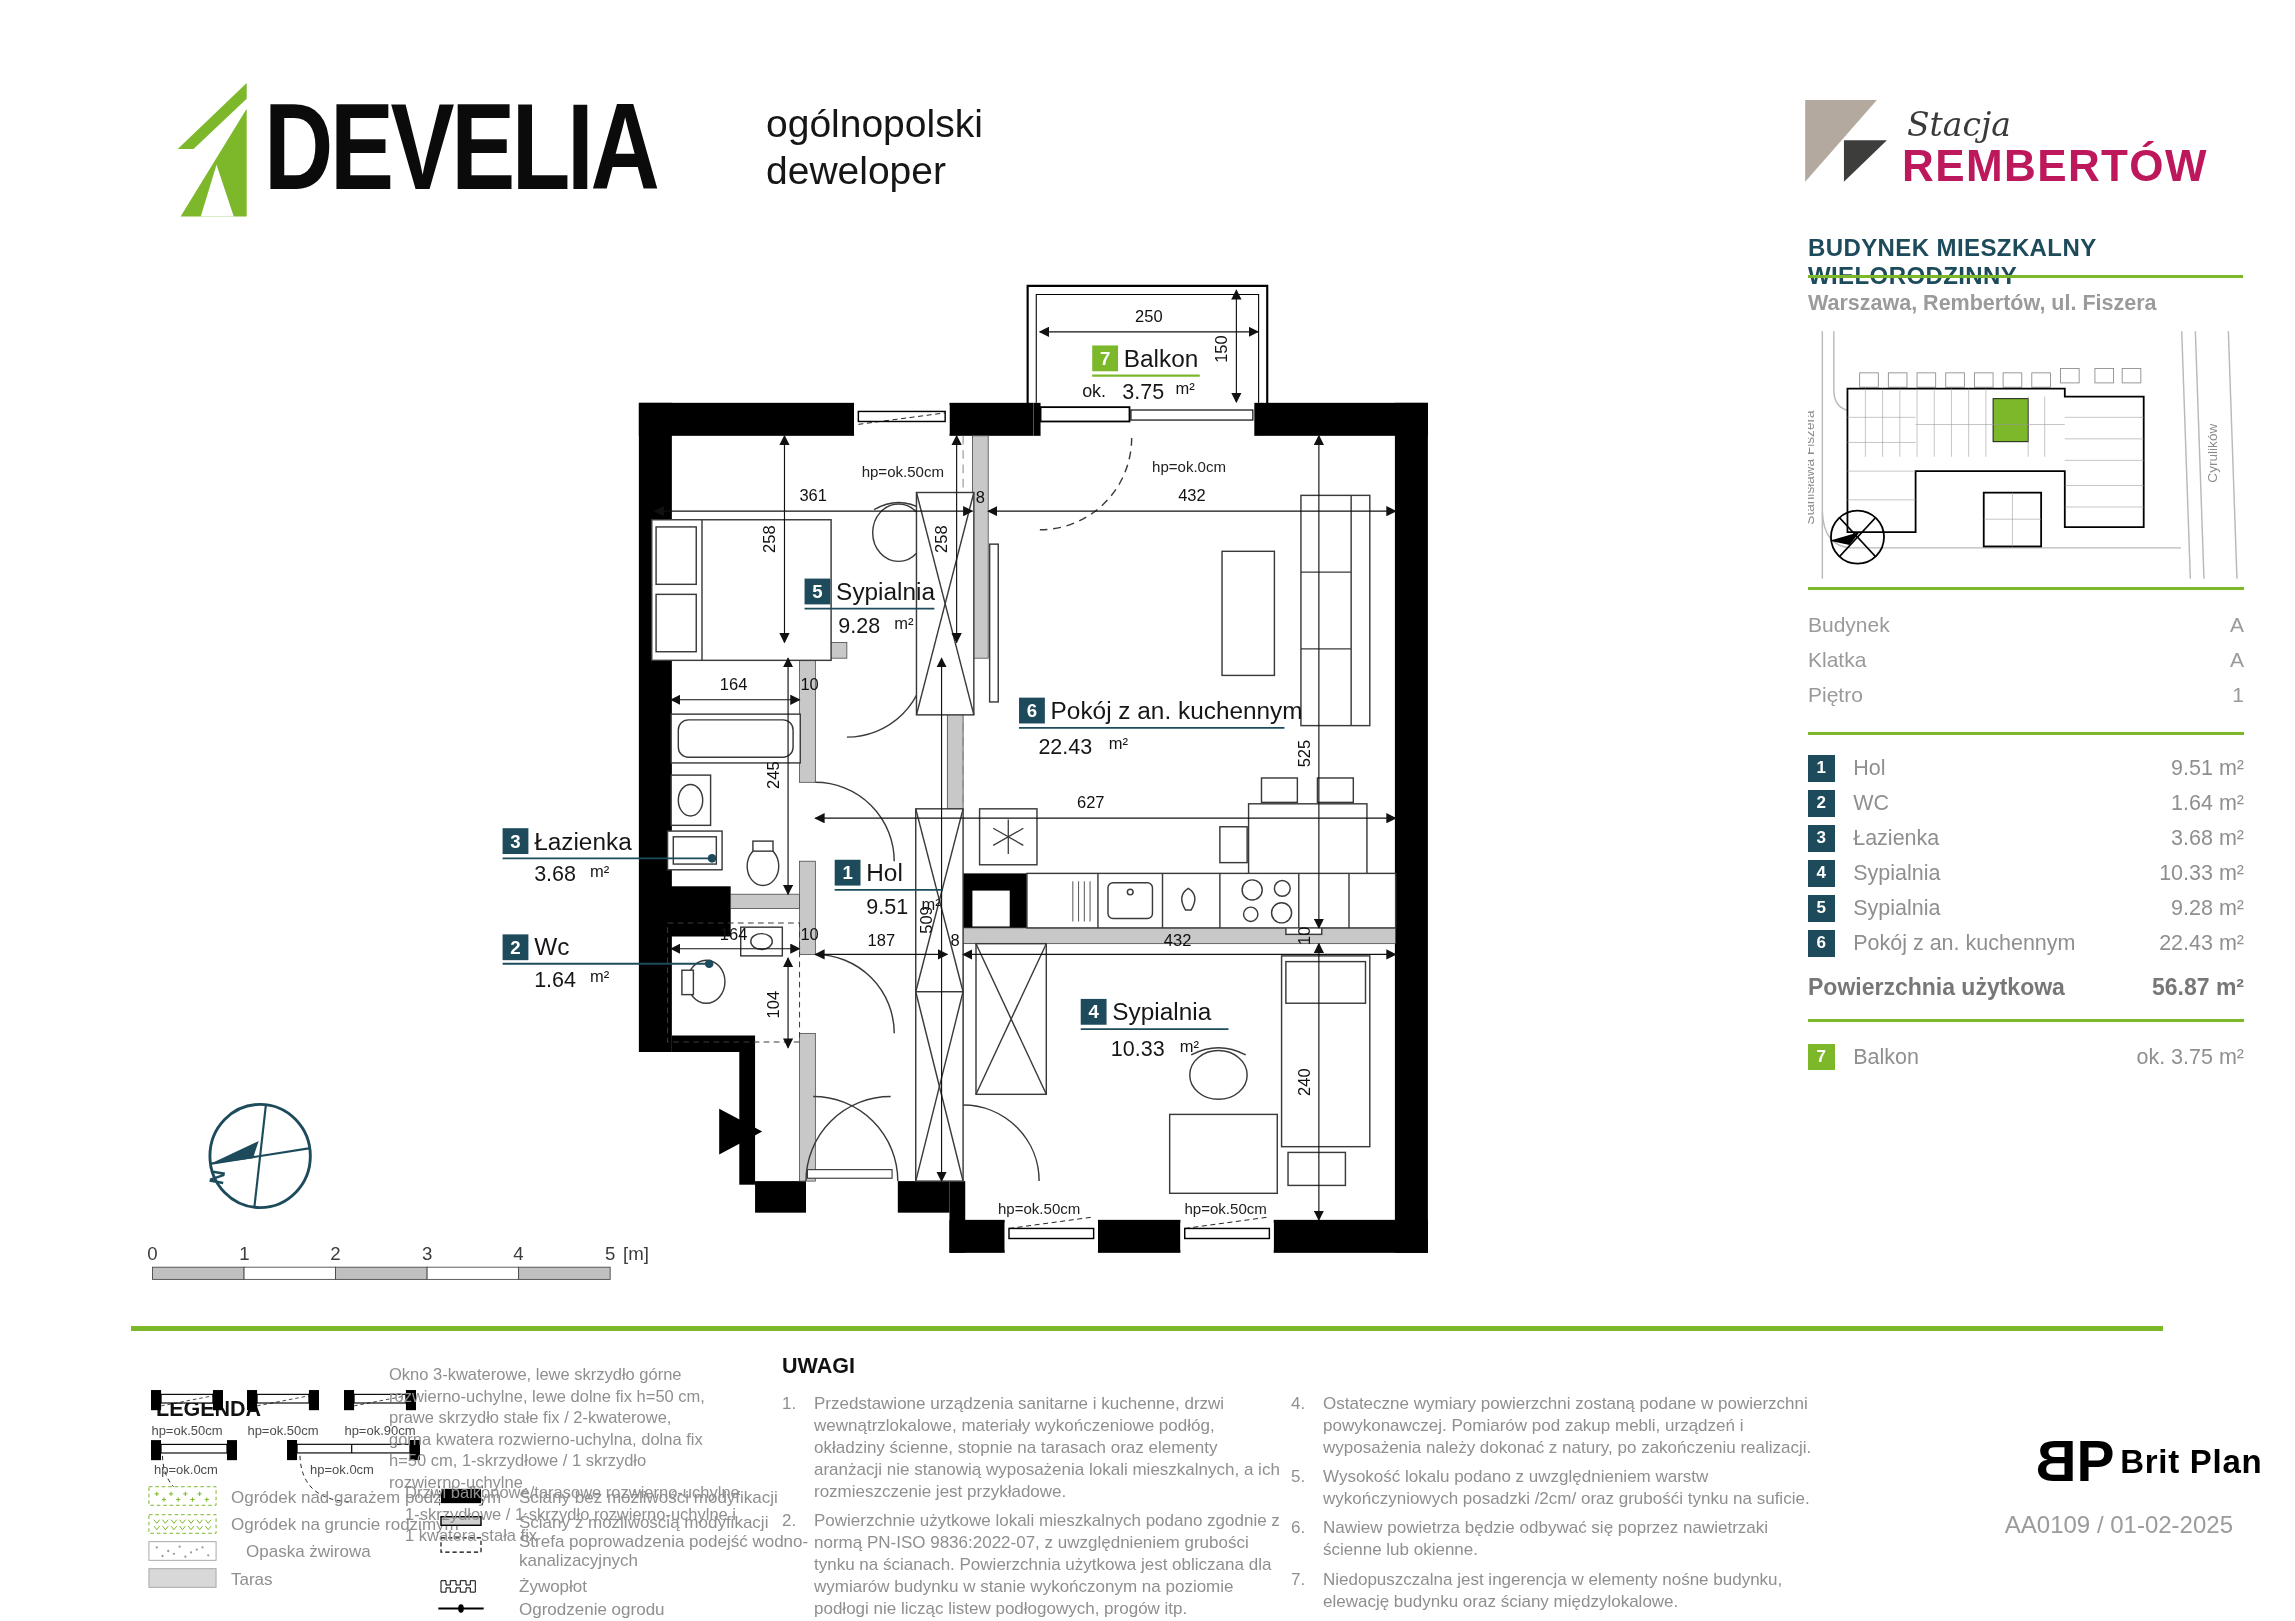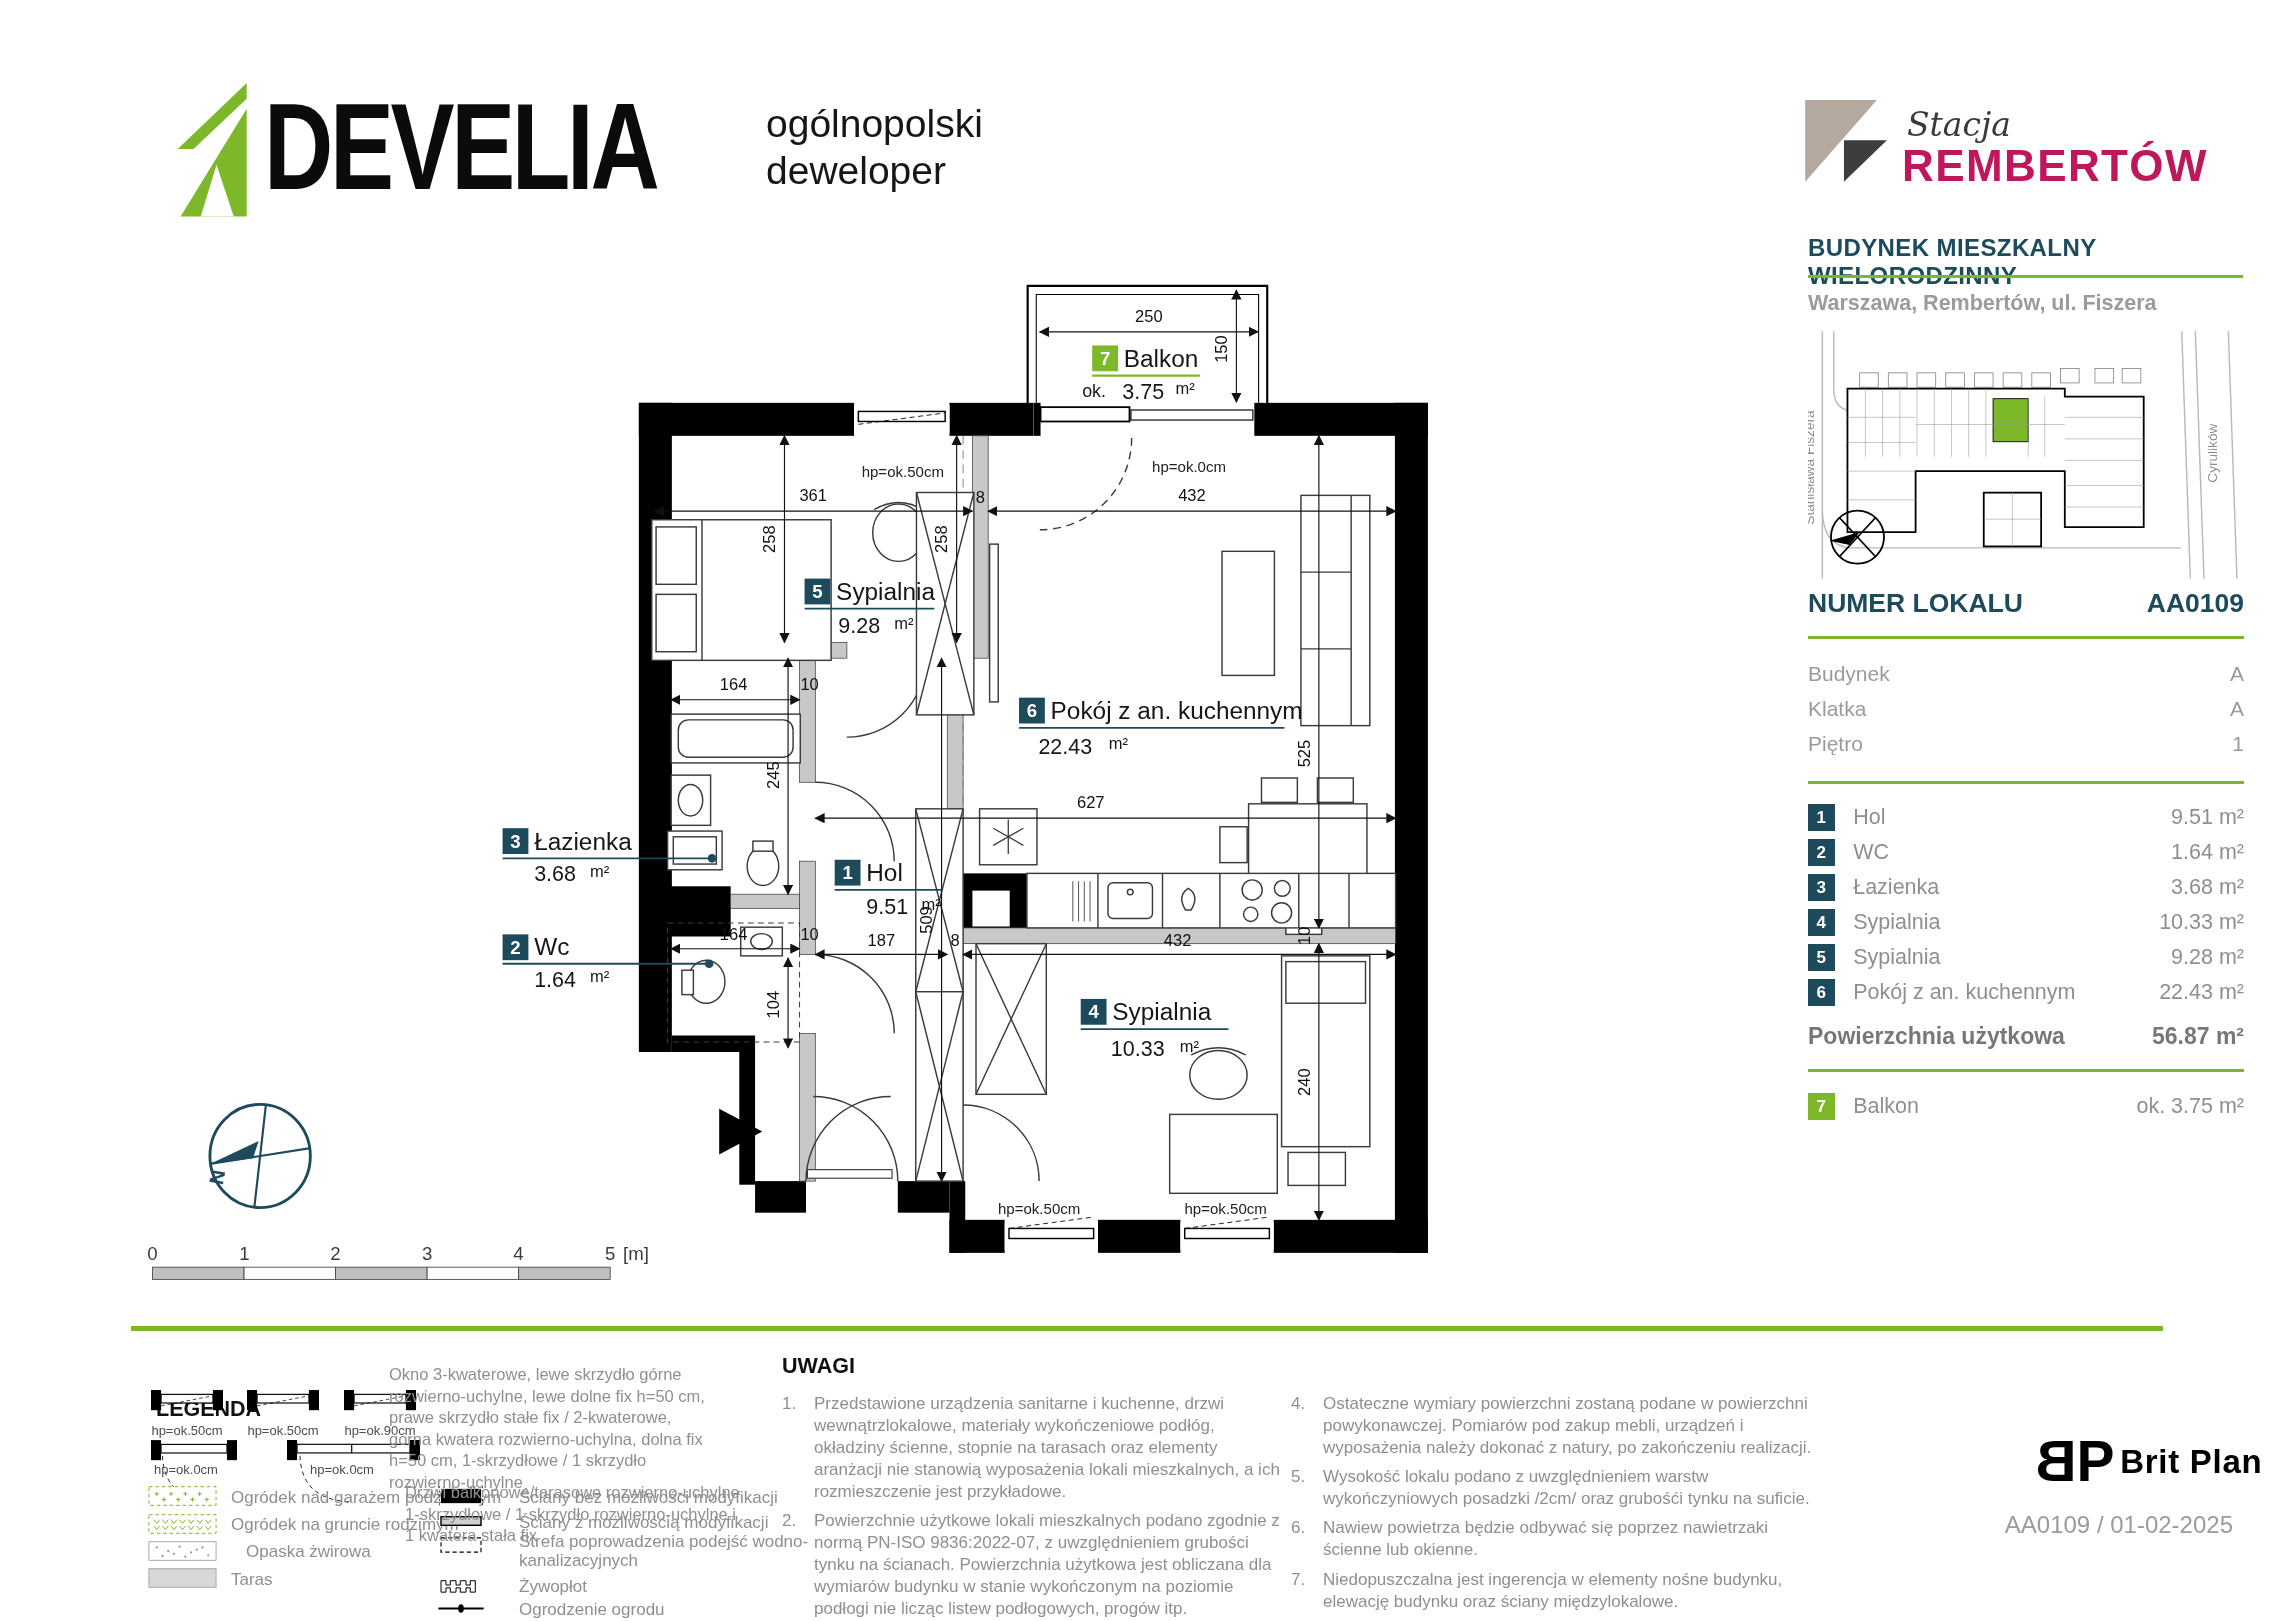--- a/index.html
+++ b/index.html
@@ -130,24 +130,20 @@
   </g>
   <g stroke="#000" fill="none" stroke-width="2.5">
     <circle cx="69" cy="287" r="37"></circle>
     <line x1="44" y1="260" x2="94" y2="314"></line>
     <line x1="44" y1="314" x2="94" y2="260"></line>
     <polygon points="30,292 72,280 58,298" fill="#000" stroke="none"></polygon>
   </g>
 </svg>
 
 <div class="right-panel">
-  <div class="numer-row">
-    <span>NUMER LOKALU</span>
-    <span>AA0109</span>
-  </div>
   <div class="ghr"></div>
   <div class="attrs">
     <div class="attr-row">
         <span>Budynek</span>
         <span>A</span>
       </div>
     <div class="attr-row">
         <span>Klatka</span>
         <span>A</span>
       </div>

